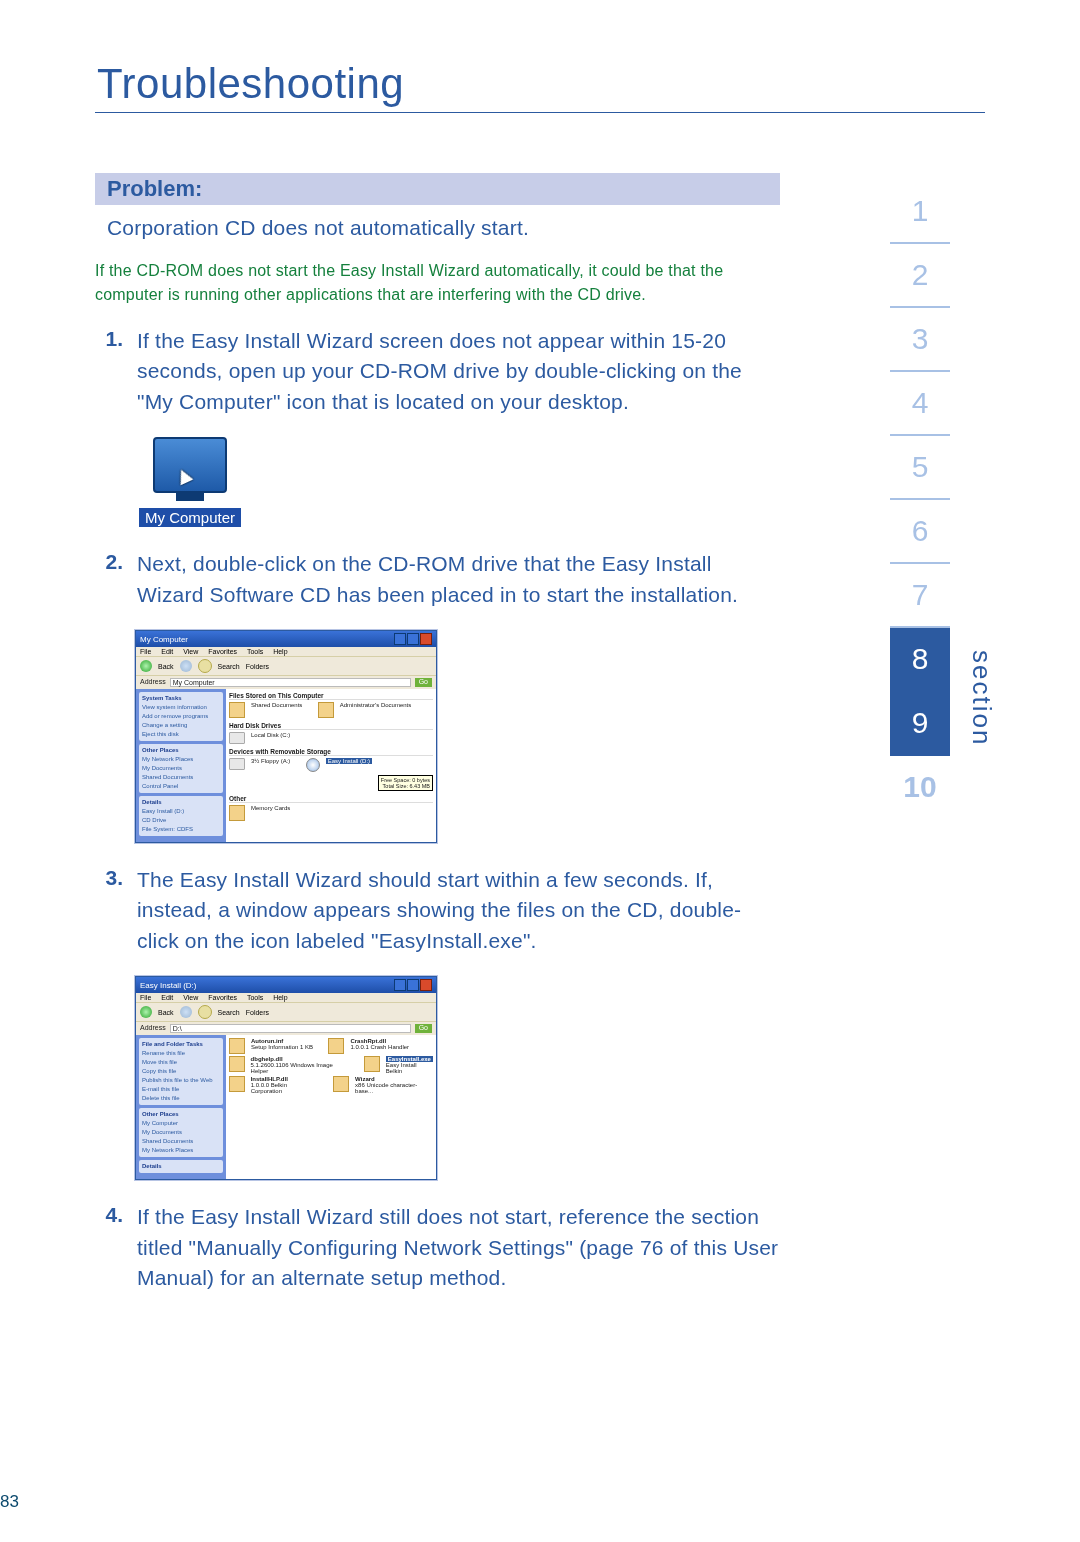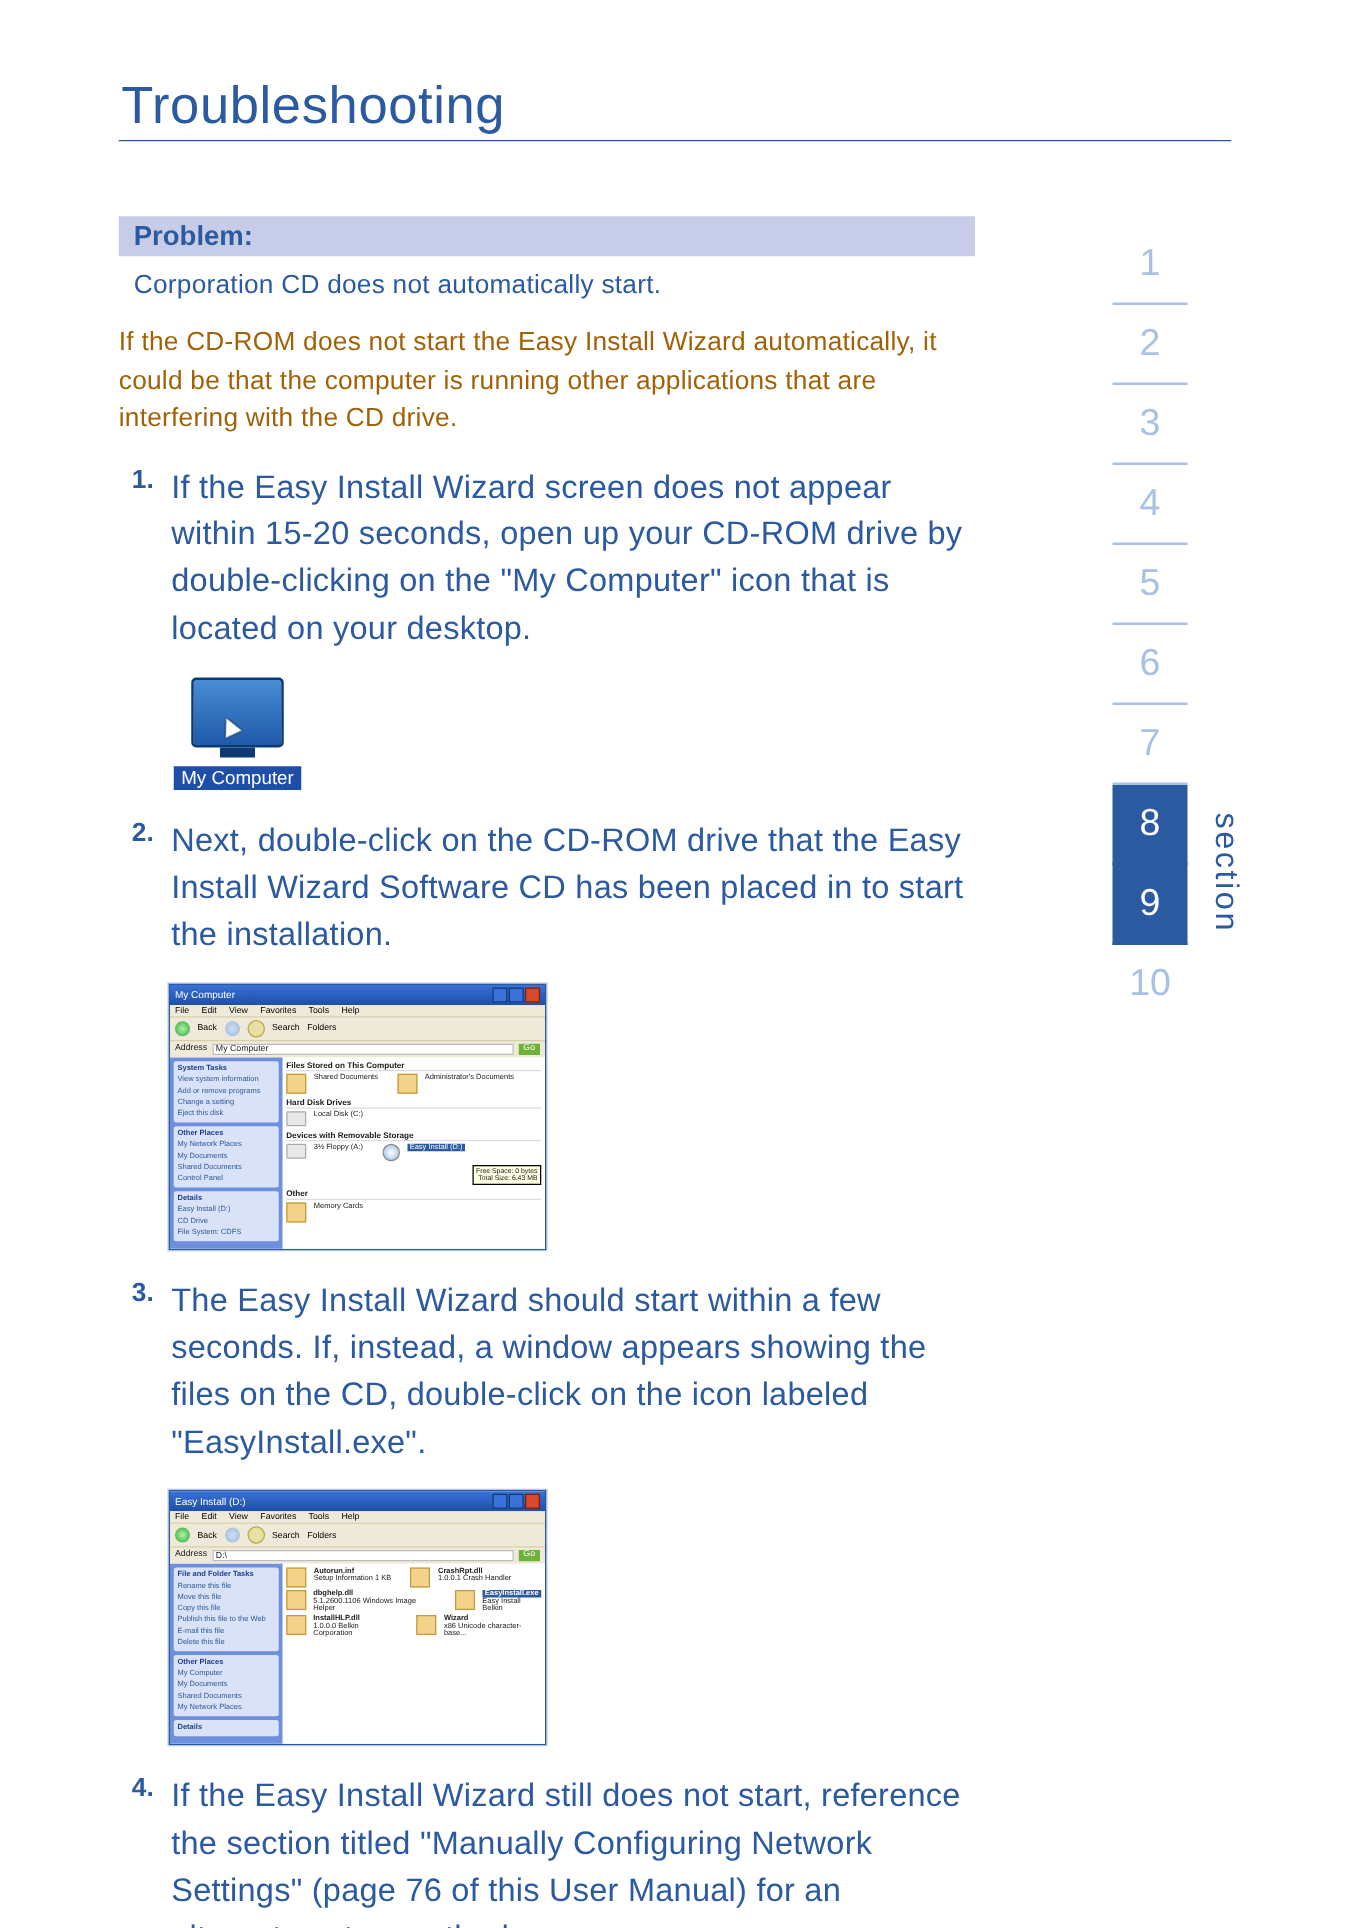--- a/index.html
+++ b/index.html
@@ -42,22 +42,22 @@
     margin-top: 44px;
   }
   .lead {
     font-size: 21px;
     color: #2c5aa0;
     line-height: 1.45;
     margin: 8px 0 16px 12px;
     letter-spacing: 0.2px;
   }
   .para {
-    font-size: 21px;
-    color: #a16207;
+    font-size: 16px;
+    color: #15803d;
     line-height: 1.45;
     margin: 8px 0 20px 0;
     letter-spacing: 0.2px;
   }
   ol.steps {
     list-style: none;
     padding: 0;
     margin: 0;
   }
   ol.steps > li {
@@ -69,21 +69,21 @@
     color: #2c5aa0;
     font-size: 21px;
     font-weight: 700;
     flex: 0 0 28px;
     text-align: right;
     padding-top: 1px;
   }
   ol.steps .step-body {
     flex: 1;
     color: #2c5aa0;
-    font-size: 26px;
+    font-size: 21px;
     line-height: 1.45;
     letter-spacing: 0.2px;
   }
   .img-block {
     margin: 14px 0 22px 40px;
   }
 
   
   .mycomp {
     width: 110px;
@@ -177,21 +177,21 @@
     align-items:flex-start;
   }
   .numcol{ display:flex; flex-direction:column; width:60px;}
   .numcol .n{
     color:#a8c1e5;
     font-size:30px;
     text-align:center;
     padding:14px 4px;
     border-bottom:2px solid #a8c1e5;
   }
-  .numcol .n:last-child{ border-bottom:none;}
+  .numcol .n:last-child{ border-bottom:none;font-weight:bold;}
   .numcol .n.active{
     background:#2c5aa0;
     color:#fff;
     border-bottom:2px solid #2c5aa0;
   }
   .sectlabel{
     color:#2c5aa0;
     font-size:26px;
     writing-mode: vertical-rl;
     letter-spacing:2px;

